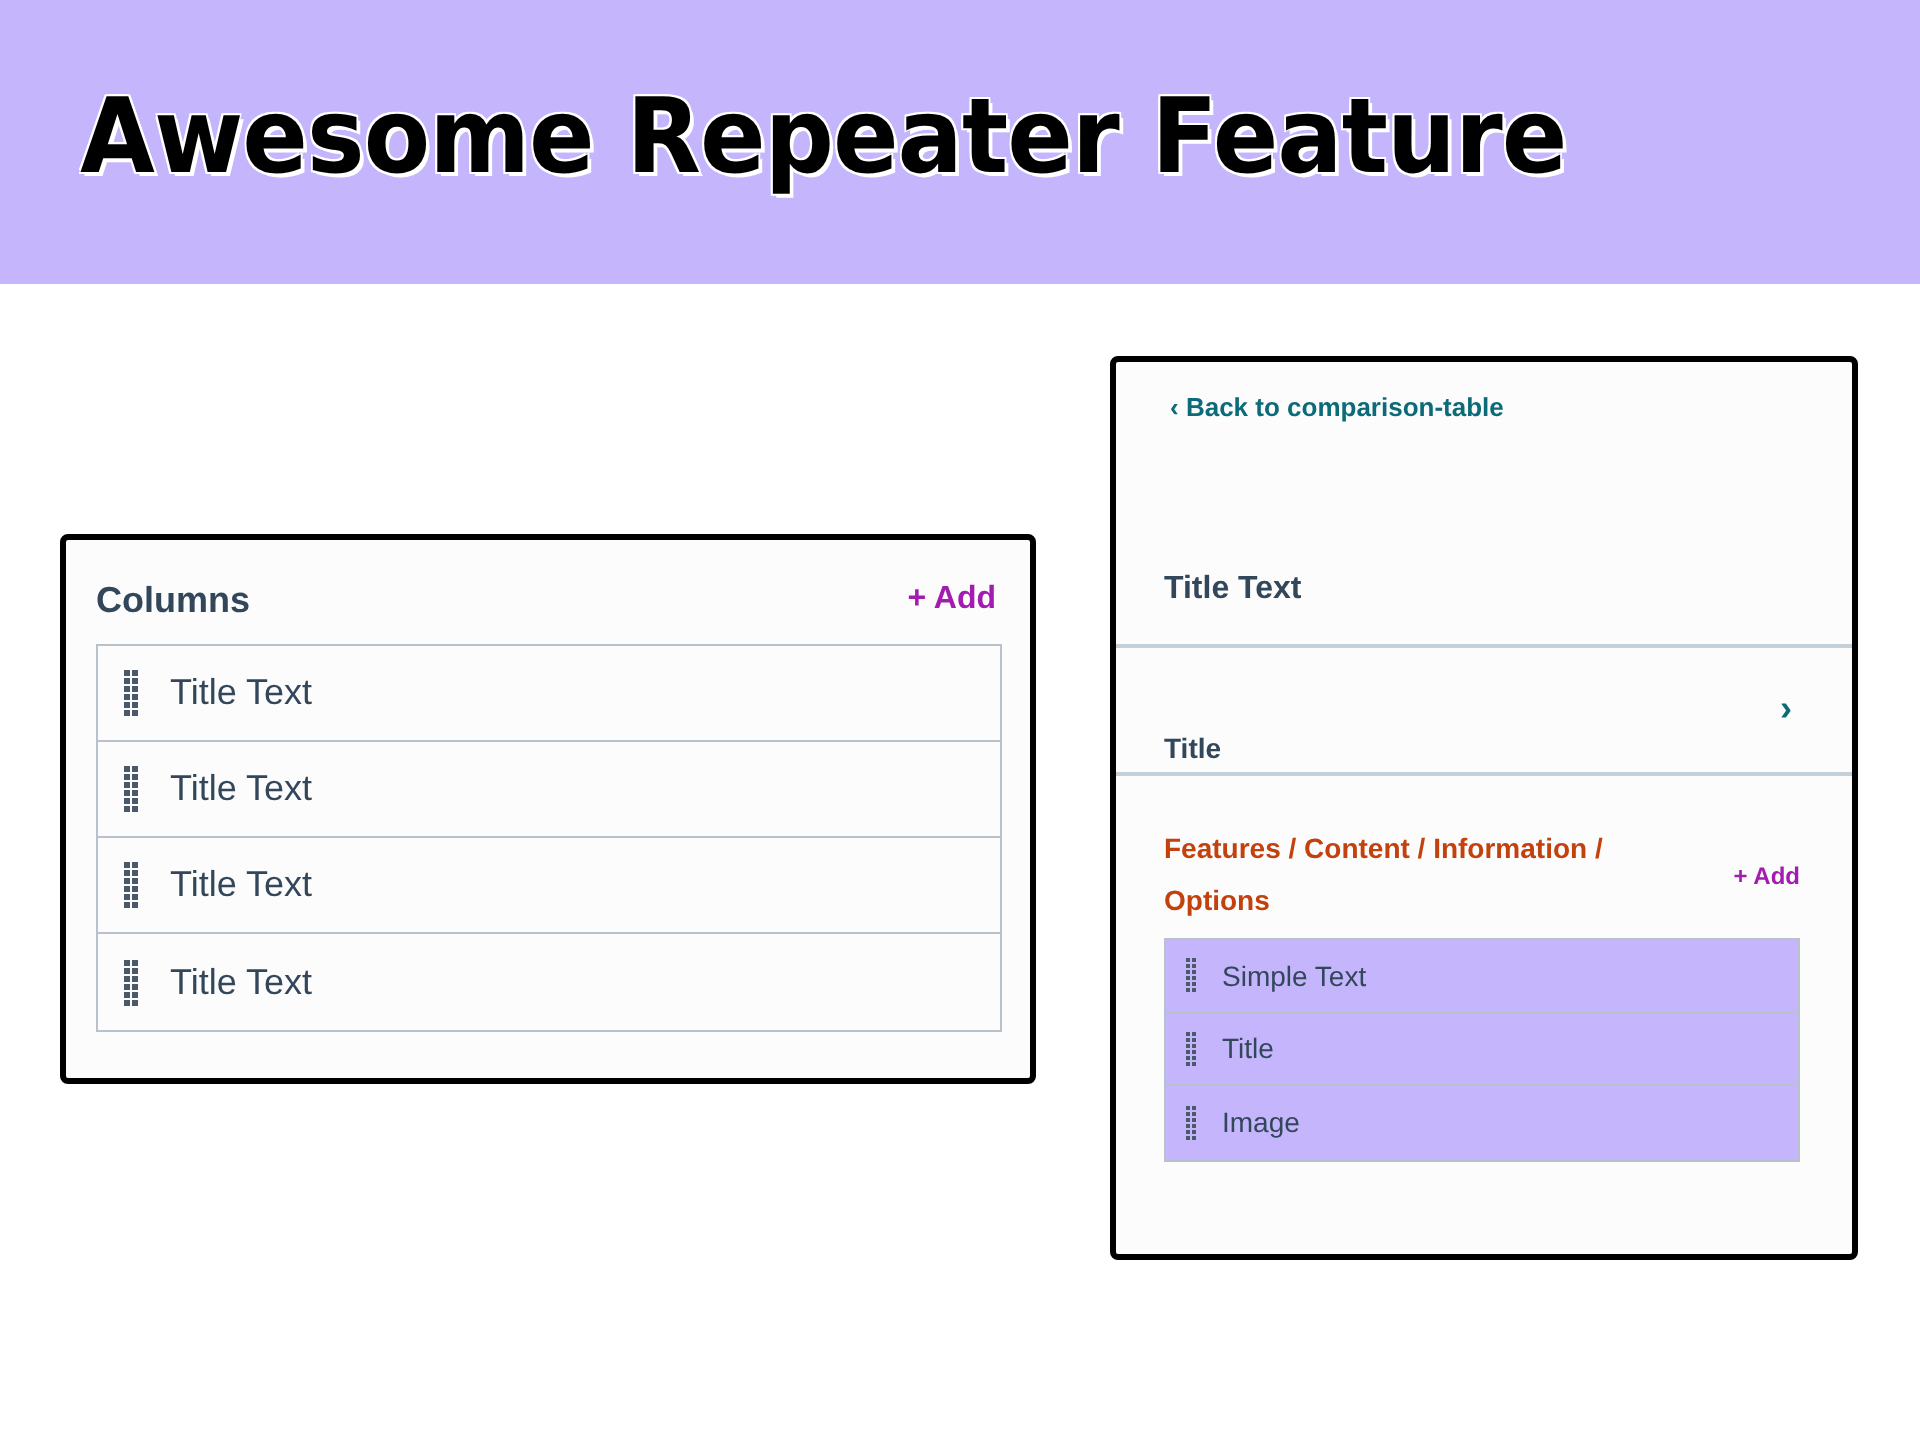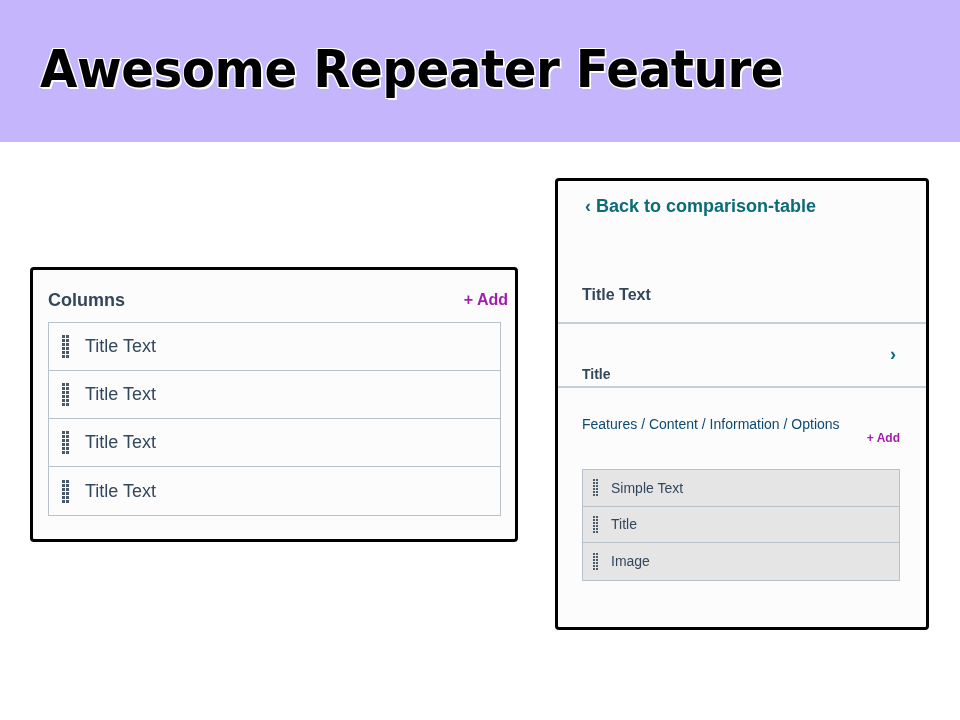--- a/index.html
+++ b/index.html
@@ -21,21 +21,21 @@
       text-shadow: 2px 2px 0 #fff, -1px -1px 0 #fff, 1px -1px 0 #fff, -1px 1px 0 #fff;
       transform: scaleX(0.93); transform-origin: left center;
     }
 
     
     .card-left {
       position: absolute; left: 30px; top: 267px; width: 488px; height: 275px;
       border: 3px solid #000; border-radius: 4px; background: #fcfcfd;
     }
     .card-left .hdr {
-      position: absolute; left: 15px; top: 18px; right: 7px; height: 24px;
+      position: absolute; left: 15px; top: 18px; right: 17px; height: 24px;
       display: flex; justify-content: space-between; align-items: center; text-align: center;
     }
     .card-left .hdr-title { font-size: 18px; font-weight: bold; color: #33475b; }
     .add-link { font-weight: bold; color: #a21caf; cursor: pointer; }
     .card-left .add-link { font-size: 16px; }
     .card-left .list {
       position: absolute; left: 15px; top: 52px; width: 453px;
       border: 1px solid #b8c2cc;
     }
     .card-left .row {
@@ -50,51 +50,51 @@
     .grip span { background: #4a5a6a; width: 3px; height: 3px; display: block; }
     .card-left .row-label { font-size: 18px; color: #33475b; }
 
     
     .card-right {
       position: absolute; left: 555px; top: 178px; width: 374px; height: 452px;
       border: 3px solid #000; border-radius: 4px; background: #fcfcfd;
     }
     .back-link {
       position: absolute; left: 27px; top: 15px;
-      font-size: 18px; font-weight: bold; color: #0b6b78; cursor: pointer;
+      font-size: 13px; font-weight: bold; color: #0b6b78; cursor: pointer;
     }
     .pager {
       position: absolute; left: 14px; right: 18px; top: 50px; height: 24px;
     }
     .prev { position: absolute; left: 0; top: 5px; font-size: 13px; font-weight: bold; color: #8fa0b0; cursor: pointer; }
     .page-num { position: absolute; left: 158px; top: 0; font-size: 12px; color: #516f90; }
     .next { position: absolute; right: 0; top: 5px; font-size: 13px; font-weight: bold; color: #0b6b78; cursor: pointer; }
     .section-title {
       position: absolute; left: 24px; top: 105px;
       font-size: 16px; font-weight: bold; color: #33475b;
     }
     .divider { position: absolute; left: 0; right: 0; height: 2px; background: #c5cfd8; }
     .title-row {
       position: absolute; left: 24px; right: 30px; top: 160px; height: 26px;
       display: flex; justify-content: space-between; align-items: center; cursor: pointer;
     }
     .title-row .lbl { font-size: 14px; font-weight: bold; color: #33475b; margin-top: 40px; }
     .title-row .chev { font-size: 18px; font-weight: bold; color: #0b6b78; }
     .feat-hdr {
       position: absolute; left: 24px; top: 230px; width: 270px;
-      font-size: 14px; font-weight: normal; color: #0c4a6e; line-height: 26px;
+      font-size: 14px; font-weight: bold; color: #c2410c; line-height: 26px;
     }
     .card-right .add-link { position: absolute; right: 26px; top: 250px; font-size: 12px; }
     .card-right .list {
       position: absolute; left: 24px; top: 288px; width: 318px;
       border: 1px solid #b8c2cc;
     }
     .card-right .row {
       height: 36.5px; display: flex; align-items: center;
-      border-bottom: 1px solid #b8c2cc; background: #e5e5e5;
+      border-bottom: 1px solid #b8c2cc; background: #c4b5fd;
     }
     .card-right .row:last-child { border-bottom: none; }
     .card-right .grip { margin-left: 10px; margin-right: 13px; grid-template-columns: 2px 2px; grid-auto-rows: 2px; }
     .card-right .grip span { width: 2px; height: 2px; }
     .card-right .row-label { font-size: 14px; color: #33475b; }
   </style>
 </head>
 <body>
 
 <div class="banner">

